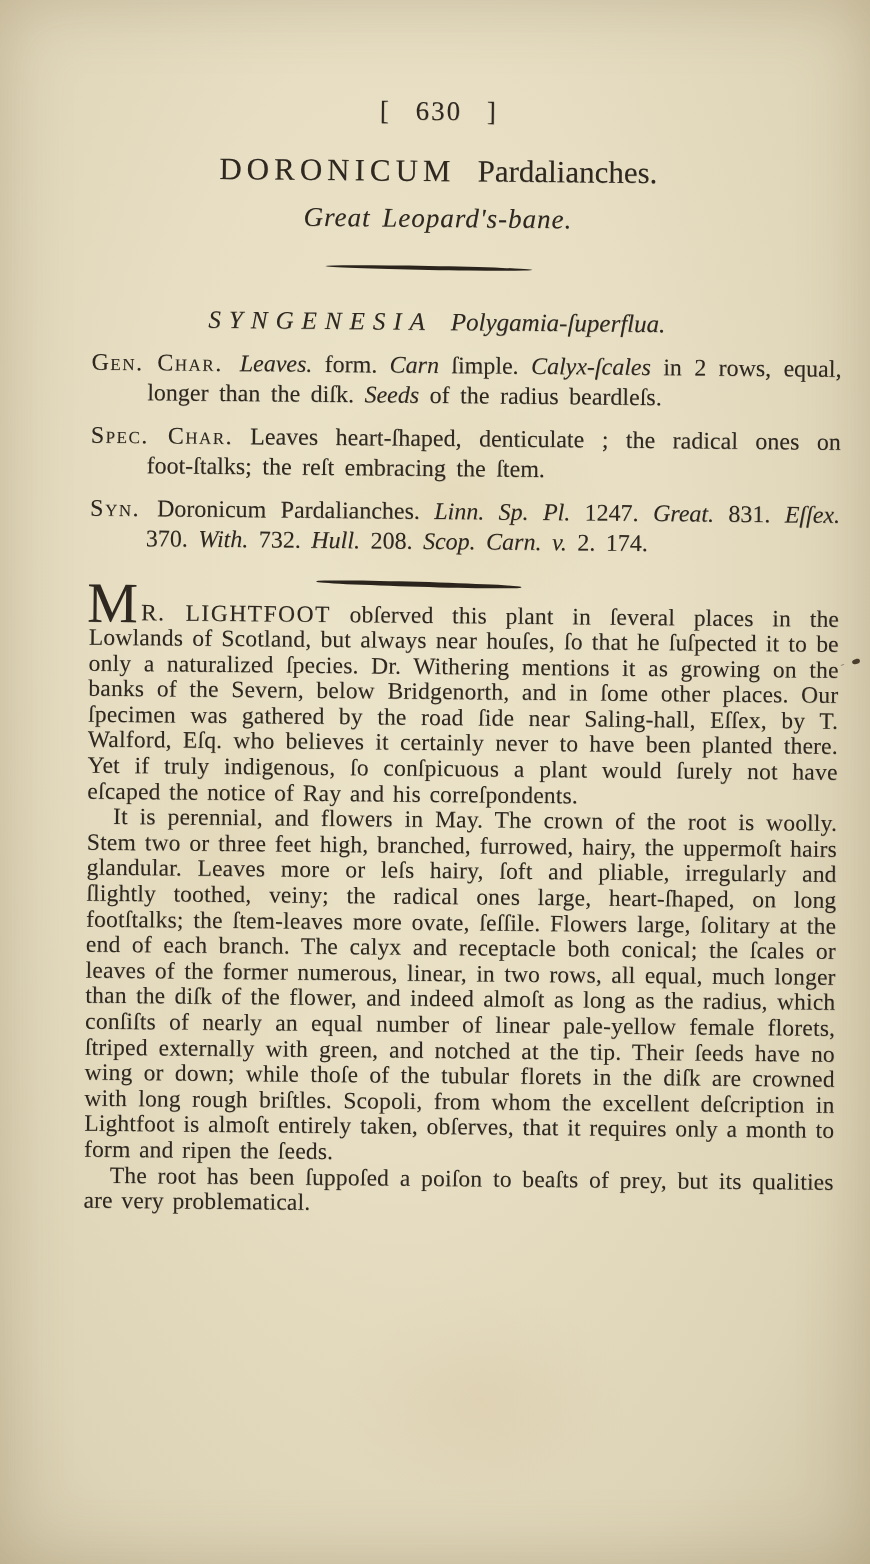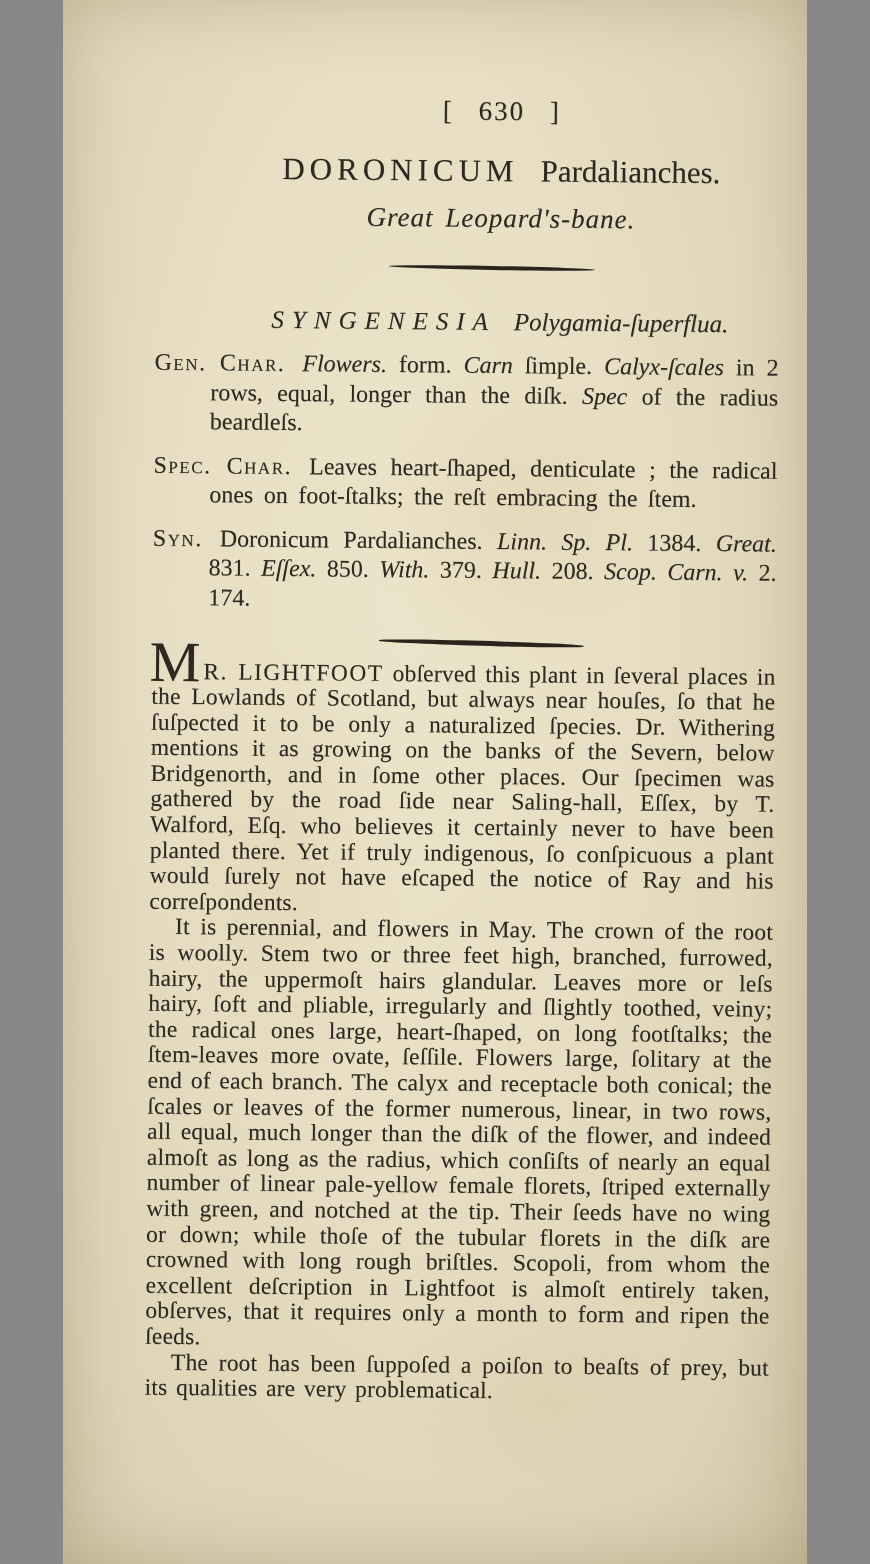--- a/index.html
+++ b/index.html
@@ -1,18 +1,18 @@
 <!DOCTYPE html>
 <html><head>
 <meta charset="utf-8">
 <style>
   html,body { margin:0; padding:0; background:#888; }
   .page {
     position:relative;
-    width:744px; height:1564px;
+    width:870px; height:1564px;
     margin:0 auto;
     overflow:hidden;
     font-family:"Liberation Serif","DejaVu Serif",serif;
     color:#2e2820;
     background: radial-gradient(ellipse at 46% 38%, #ece4ca 0%, #e7dec3 40%, #ddd3b6 78%, #cdc3a4 100%);
     box-shadow: inset 0 0 70px rgba(115,95,55,0.28);
   }
   .stain { position:absolute; pointer-events:none; }
   .stain-1 { left:290px; top:360px; width:320px; height:300px;
     background:radial-gradient(ellipse at center, rgba(198,170,112,0.14), rgba(198,170,112,0) 70%); }
@@ -81,25 +81,25 @@
 
       <h2 class="common-name">Great Leopard's-bane.</h2>
     </div>
 
     <div class="rule rule-top"></div>
 
     <div class="head-block">
       <h3 class="classification"><span class="class-name">SYNGENESIA</span><span class="order-name">Polygamia-ſuperflua.</span></h3>
     </div>
 
-    <p class="entry"><span class="label">Gen. Char.</span><span><i>Flowers.</i><span> form. </span><i>Carn</i><span> ſimple. </span><i>Calyx-ſcales</i><span> in 2 rows, equal, longer than the diſk. </span><i>Spec</i><span> of the radius beardleſs.</span></span></p>
+    <p class="entry"><span class="label">Gen. Char.</span><span><i>Leaves.</i><span> form. </span><i>Carn</i><span> ſimple. </span><i>Calyx-ſcales</i><span> in 2 rows, equal, longer than the diſk. </span><i>Seeds</i><span> of the radius beardleſs.</span></span></p>
 
     <p class="entry"><span class="label">Spec. Char.</span><span><span>Leaves heart-ſhaped, denticulate ; the radical ones on foot-ſtalks; the reſt embracing the ſtem.</span></span></p>
 
-    <p class="entry"><span class="label">Syn.</span><span><span>Doronicum Pardalianches. </span><i>Linn. Sp. Pl.</i><span> 1384. </span><i>Great.</i><span> 831. </span><i>Eſſex.</i><span> 850. </span><i>With.</i><span> 379. </span><i>Hull.</i><span> 208. </span><i>Scop. Carn. v.</i><span> 2. 174.</span></span></p>
+    <p class="entry"><span class="label">Syn.</span><span><span>Doronicum Pardalianches. </span><i>Linn. Sp. Pl.</i><span> 1247. </span><i>Great.</i><span> 831. </span><i>Eſſex.</i><span> 370. </span><i>With.</i><span> 732. </span><i>Hull.</i><span> 208. </span><i>Scop. Carn. v.</i><span> 2. 174.</span></span></p>
 
     <div class="rule rule-body"></div>
 
     <p class="body-para first"><span class="dropcap">M</span><span class="lead-caps">R. LIGHTFOOT</span><span> obſerved this plant in ſeveral places in the Lowlands of Scotland, but always near houſes, ſo that he ſuſpected it to be only a naturalized ſpecies. Dr. Withering mentions it as growing on the banks of the Severn, below Bridgenorth, and in ſome other places. Our ſpecimen was gathered by the road ſide near Saling-hall, Eſſex, by T. Walford, Eſq. who believes it certainly never to have been planted there. Yet if truly indigenous, ſo conſpicuous a plant would ſurely not have eſcaped the notice of Ray and his correſpondents.</span></p>
 
     <p class="body-para indented">It is perennial, and flowers in May. The crown of the root is woolly. Stem two or three feet high, branched, furrowed, hairy, the uppermoſt hairs glandular. Leaves more or leſs hairy, ſoft and pliable, irregularly and ſlightly toothed, veiny; the radical ones large, heart-ſhaped, on long footſtalks; the ſtem-leaves more ovate, ſeſſile. Flowers large, ſolitary at the end of each branch. The calyx and receptacle both conical; the ſcales or leaves of the former numerous, linear, in two rows, all equal, much longer than the diſk of the flower, and indeed almoſt as long as the radius, which conſiſts of nearly an equal number of linear pale-yellow female florets, ſtriped externally with green, and notched at the tip. Their ſeeds have no wing or down; while thoſe of the tubular florets in the diſk are crowned with long rough briſtles. Scopoli, from whom the excellent deſcription in Lightfoot is almoſt entirely taken, obſerves, that it requires only a month to form and ripen the ſeeds.</p>
 
     <p class="body-para indented">The root has been ſuppoſed a poiſon to beaſts of prey, but its qualities are very problematical.</p>
 
   </div>

